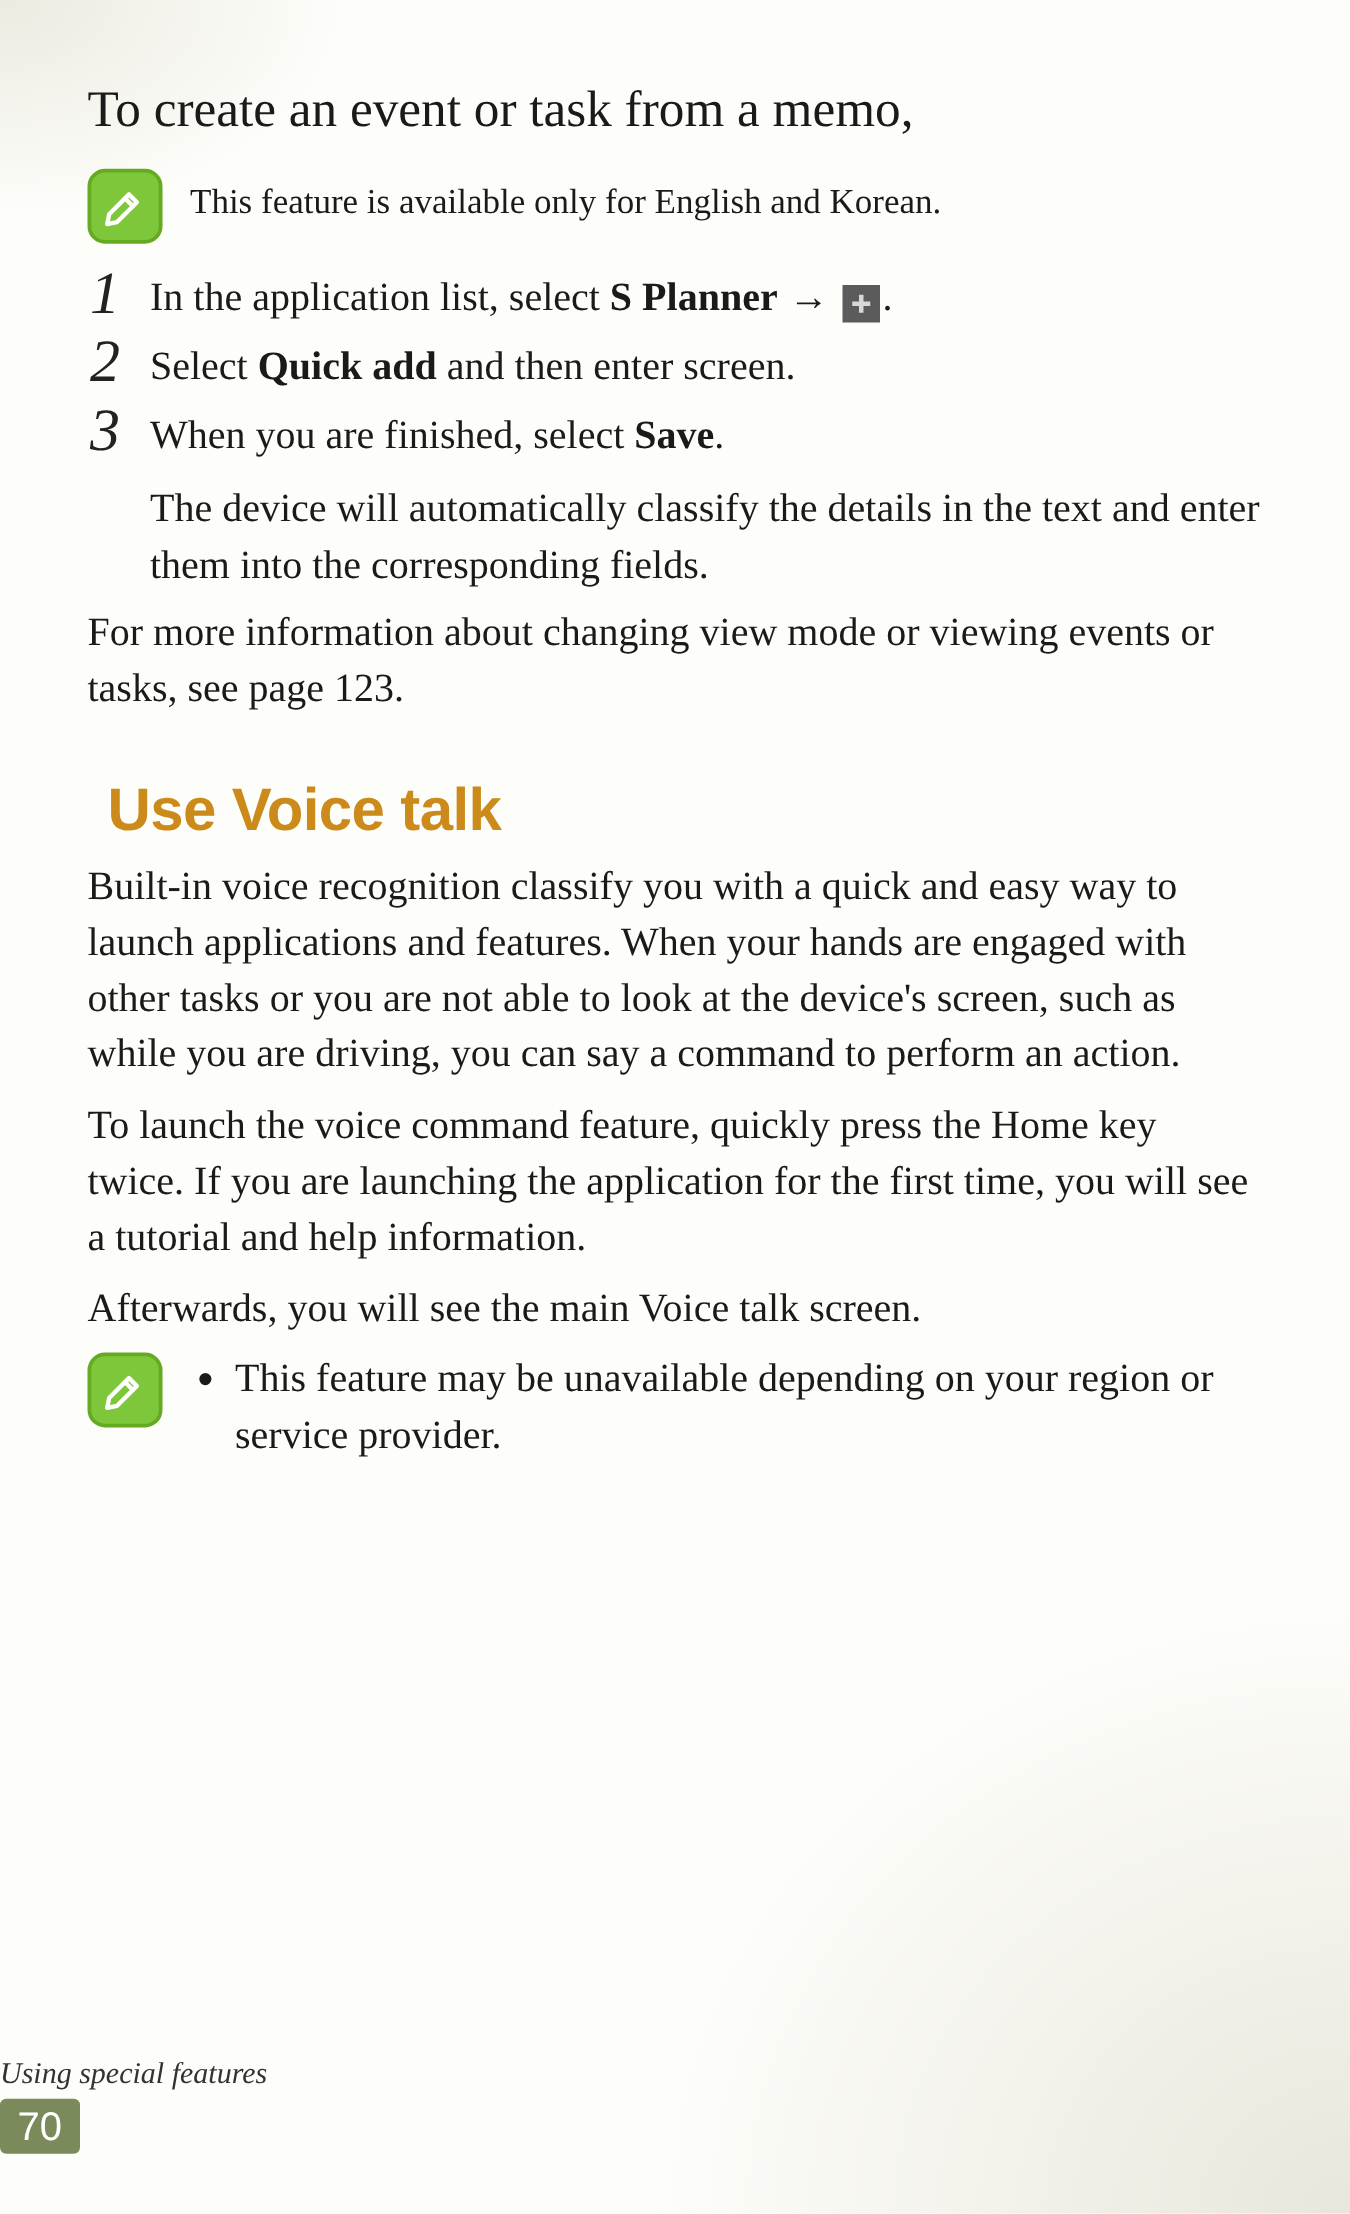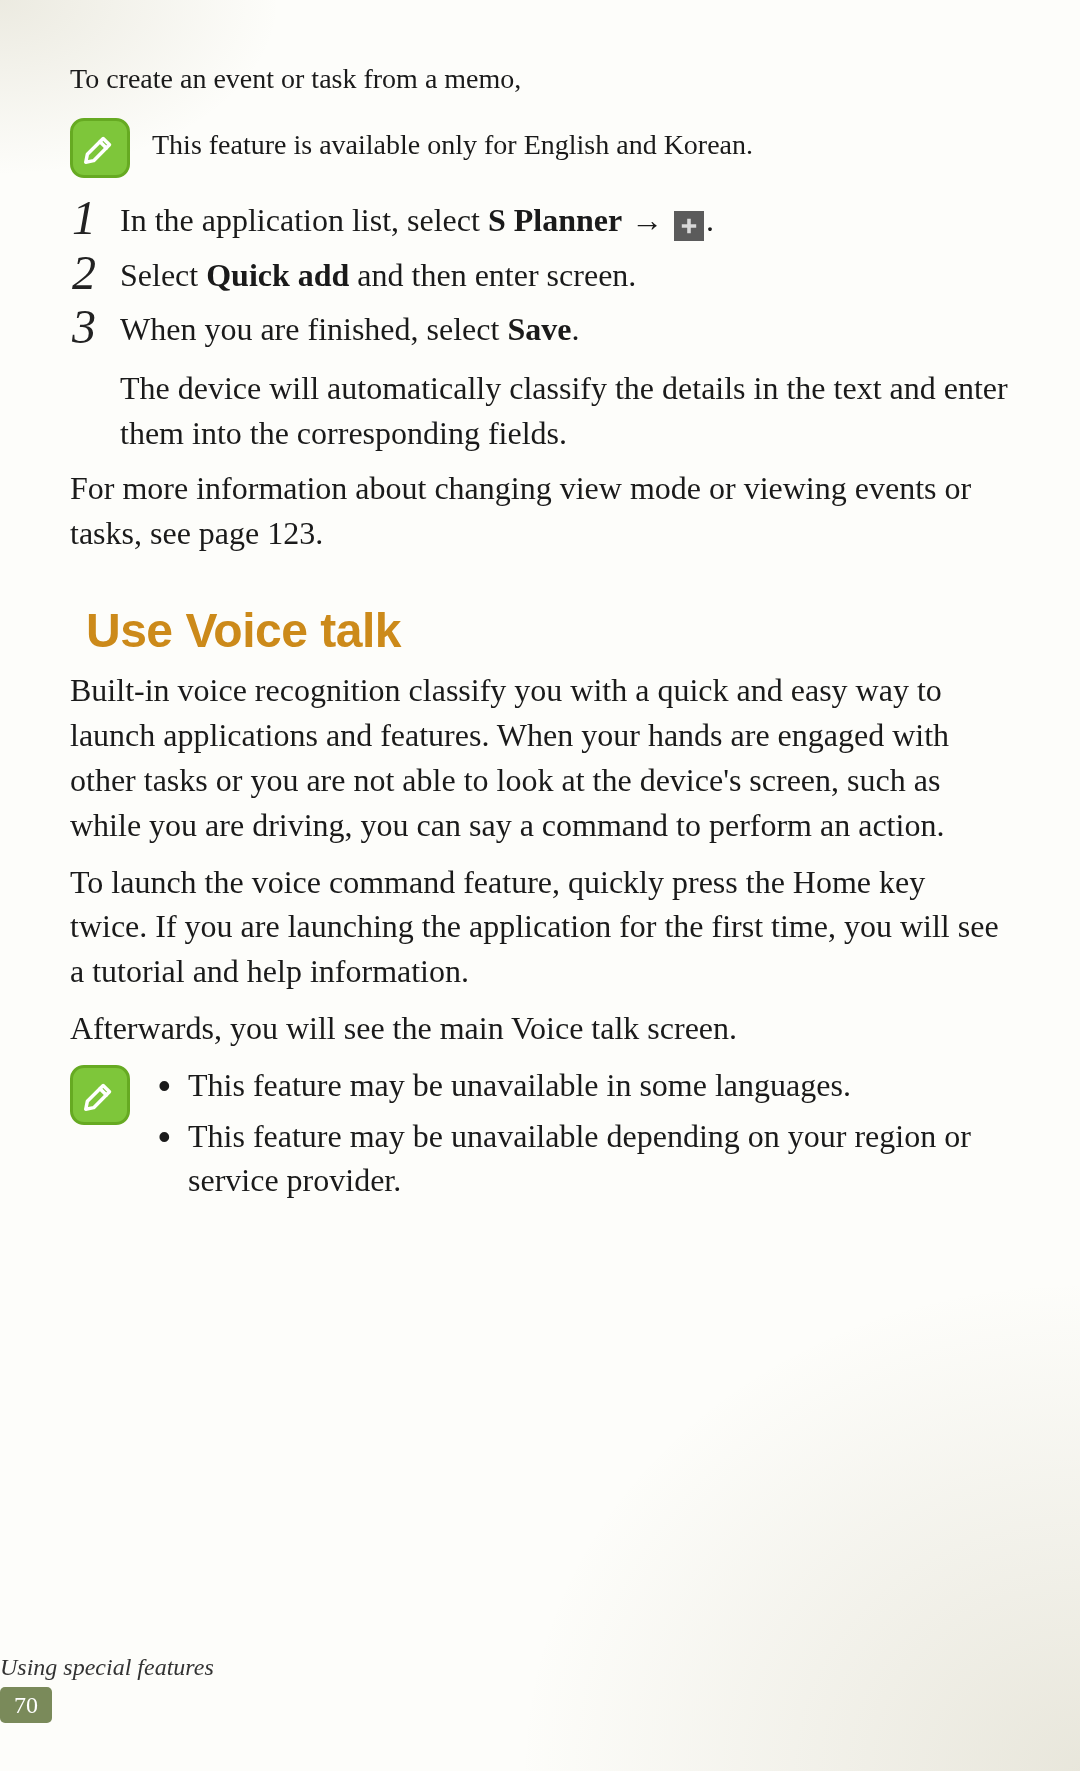--- a/index.html
+++ b/index.html
@@ -13,21 +13,21 @@
   .page {
     width: 1080px; height: 1771px;
     position: relative;
     padding: 60px 70px 0 70px;
     background:
       radial-gradient(ellipse 400px 250px at 0 0, rgba(138,128,80,0.15), transparent 70%),
       radial-gradient(ellipse 800px 700px at 100% 100%, rgba(138,128,80,0.18), transparent 70%),
       #fdfdfa;
   }
   .intro {
-    font-size: 28px;
+    font-size: 41px;
     line-height: 1.35;
     margin-bottom: 18px;
   }
   .note-row {
     display: flex;
     align-items: flex-start;
     gap: 22px;
     margin-bottom: 20px;
   }
   .note-icon {
@@ -125,22 +125,22 @@
   .footer-title {
     font-style: italic;
     font-size: 24px;
     color: #333;
     margin-bottom: 6px;
   }
   .page-badge {
     display: inline-block;
     background: #7a8a5a;
     color: #fff;
-    font-family: Liberation Serif, serif;
-    font-size: 24px;
+    font-family: Liberation Sans, sans-serif;
+    font-size: 32px;
     line-height: 1;
     padding: 6px 14px;
     border-radius: 5px;
   }
 </style>
 </head>
 <body>
 
 <div class="page">
 
@@ -182,21 +182,20 @@
   <div class="para">Afterwards, you will see the main Voice talk screen.</div>
 
   <div class="note-row">
     <div class="note-icon">
       <svg viewBox="0 0 24 24" fill="none" stroke="#fff" stroke-width="2.2" stroke-linecap="round" stroke-linejoin="round">
         <path d="M4 16 L14 6 L18 10 L8 20 L3 21 L4 16 Z"></path>
         <path d="M12 8 L16 12"></path>
       </svg>
     </div>
     <ul class="note-list">
-      <li>This feature may be unavailable in some languages.</li>
       <li>This feature may be unavailable depending on your region or service provider.</li>
     </ul>
   </div>
 
   <div class="footer">
     <div class="footer-title">Using special features</div>
     <div class="page-badge">70</div>
   </div>
 
 </div>

